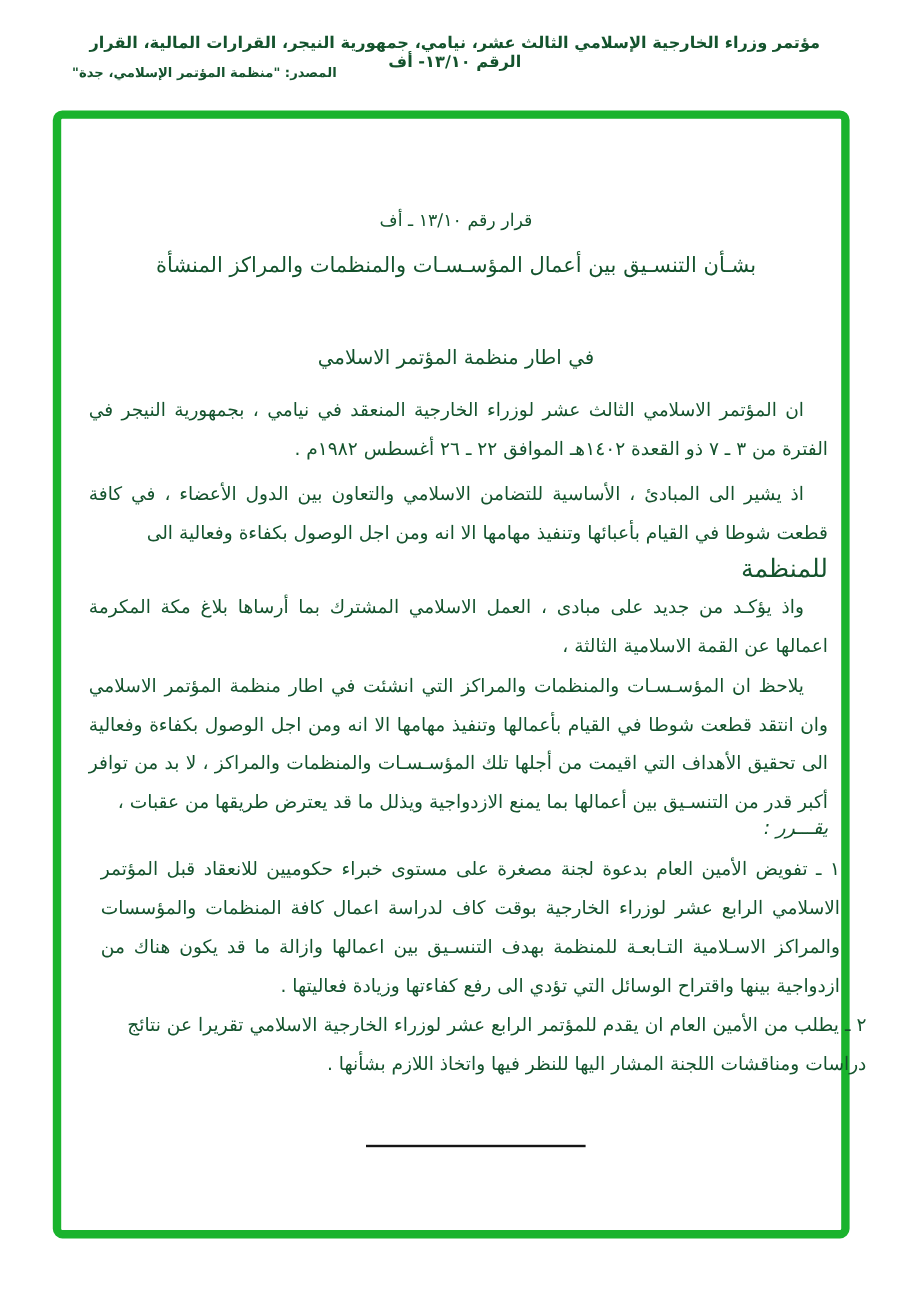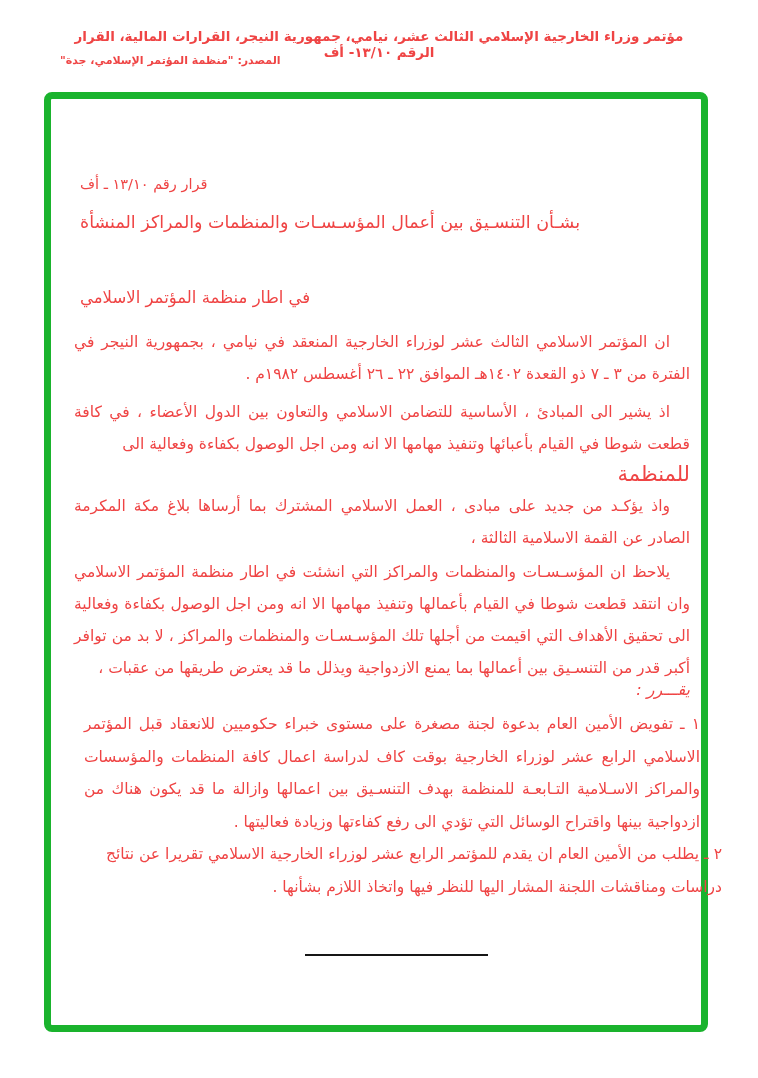--- a/index.html
+++ b/index.html
@@ -11,22 +11,22 @@
   
   .hdr{position:absolute;left:60px;right:60px;}
   .hdr-1{top:28px;text-align:center;font-weight:bold;font-size:13.5px;letter-spacing:0;color:#111;}
   .hdr-2{top:54px;text-align:left;font-weight:bold;font-size:11px;color:#111;}
   
   .frame{
     position:absolute;left:44px;top:92px;width:664px;height:940px;
     border:7px solid #1ab32d;border-radius:8px;background:#ffffff;box-sizing:border-box;
   }
   
-  .doc-text{position:absolute;color:#ef4444;}
-  .title-block{left:80px;width:600px;text-align:left;}
+  .doc-text{position:absolute;color:#14532d;}
+  .title-block{left:80px;width:600px;text-align:center;}
   .title-1{top:176px;font-size:14.5px;}
   .title-2{top:212px;font-size:17.5px;}
   .title-3{top:250px;font-size:16.5px;margin-top:38px;}
   .para{
     left:74px;width:616px;font-size:15.5px;line-height:32px;
     text-align:justify;text-align-last:right;text-indent:20px;
   }
   .p1{top:326px;}
   .p2{top:396px;}
   .p2-tail{left:74px;width:616px;top:458px;font-size:21px;line-height:32px;padding-left:0;}
@@ -56,21 +56,21 @@
 <div class="doc-text title-block title-2 rtl">بشـأن التنسـيق بين أعمال المؤسـسـات والمنظمات والمراكز المنشأة</div>
 
 <div class="doc-text title-block title-3 rtl">في اطار منظمة المؤتمر الاسلامي</div>
 
 <div class="doc-text para p1 rtl">ان المؤتمر الاسلامي الثالث عشر لوزراء الخارجية المنعقد في نيامي ، بجمهورية النيجر في الفترة من ٣ ـ ٧ ذو القعدة ١٤٠٢هـ الموافق ٢٢ ـ ٢٦ أغسطس ١٩٨٢م .</div>
 
 <div class="doc-text para p2 rtl">اذ يشير الى المبادئ ، الأساسية للتضامن الاسلامي والتعاون بين الدول الأعضاء ، في كافة قطعت شوطا في القيام بأعبائها وتنفيذ مهامها الا انه ومن اجل الوصول بكفاءة وفعالية الى</div>
 
 <div class="doc-text p2-tail rtl" style="position:absolute;"><span class="inner">للمنظمة</span></div>
 
-<div class="doc-text para p3 rtl">واذ يؤكـد من جديد على مبادى ، العمل الاسلامي المشترك بما أرساها بلاغ مكة المكرمة الصادر عن القمة الاسلامية الثالثة ،</div>
+<div class="doc-text para p3 rtl">واذ يؤكـد من جديد على مبادى ، العمل الاسلامي المشترك بما أرساها بلاغ مكة المكرمة اعمالها عن القمة الاسلامية الثالثة ،</div>
 
 <div class="doc-text para p4 rtl">يلاحظ ان المؤسـسـات والمنظمات والمراكز التي انشئت في اطار منظمة المؤتمر الاسلامي وان انتقد قطعت شوطا في القيام بأعمالها وتنفيذ مهامها الا انه ومن اجل الوصول بكفاءة وفعالية الى تحقيق الأهداف التي اقيمت من أجلها تلك المؤسـسـات والمنظمات والمراكز ، لا بد من توافر أكبر قدر من التنسـيق بين أعمالها بما يمنع الازدواجية ويذلل ما قد يعترض طريقها من عقبات ،</div>
 
 <div class="doc-text decides rtl" style="position:absolute;"><span class="inner">يقـــرر :</span></div>
 
 <div class="doc-text item it1 rtl">١ ـ تفويض الأمين العام بدعوة لجنة مصغرة على مستوى خبراء حكوميين للانعقاد قبل المؤتمر الاسلامي الرابع عشر لوزراء الخارجية بوقت كاف لدراسة اعمال كافة المنظمات والمؤسسات والمراكز الاسـلامية التـابعـة للمنظمة بهدف التنسـيق بين اعمالها وازالة ما قد يكون هناك من ازدواجية بينها واقتراح الوسائل التي تؤدي الى رفع كفاءتها وزيادة فعاليتها .</div>
 
 <div class="doc-text item it2 rtl">٢ ـ يطلب من الأمين العام ان يقدم للمؤتمر الرابع عشر لوزراء الخارجية الاسلامي تقريرا عن نتائج دراسات ومناقشات اللجنة المشار اليها للنظر فيها واتخاذ اللازم بشأنها .</div>
 
 <div class="sig-line"></div>

